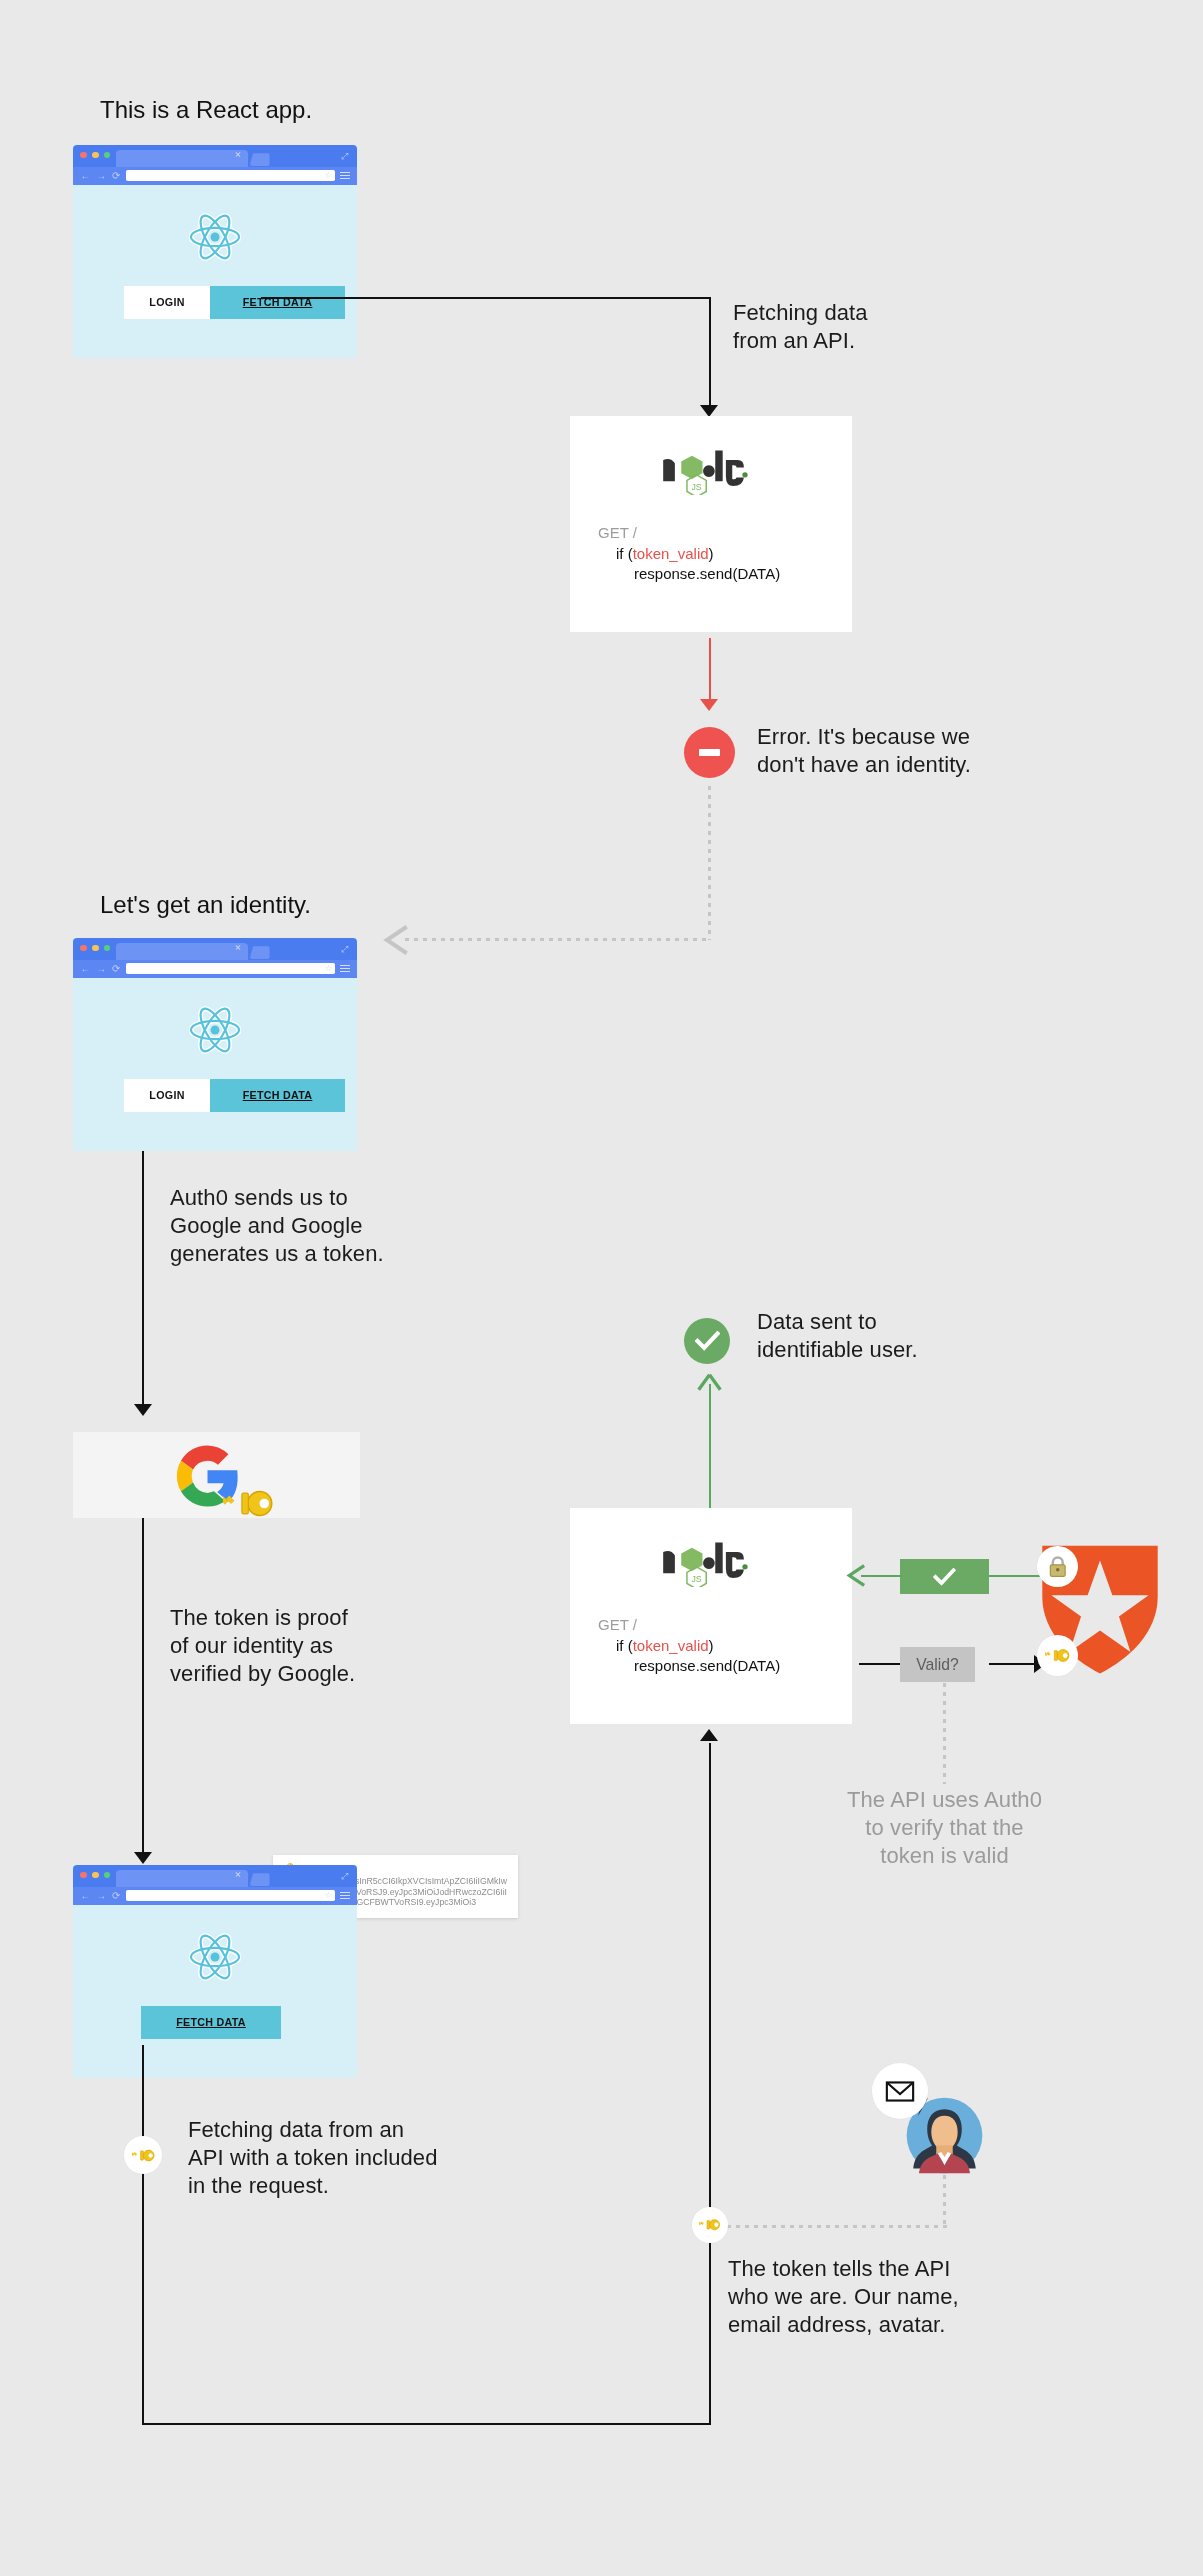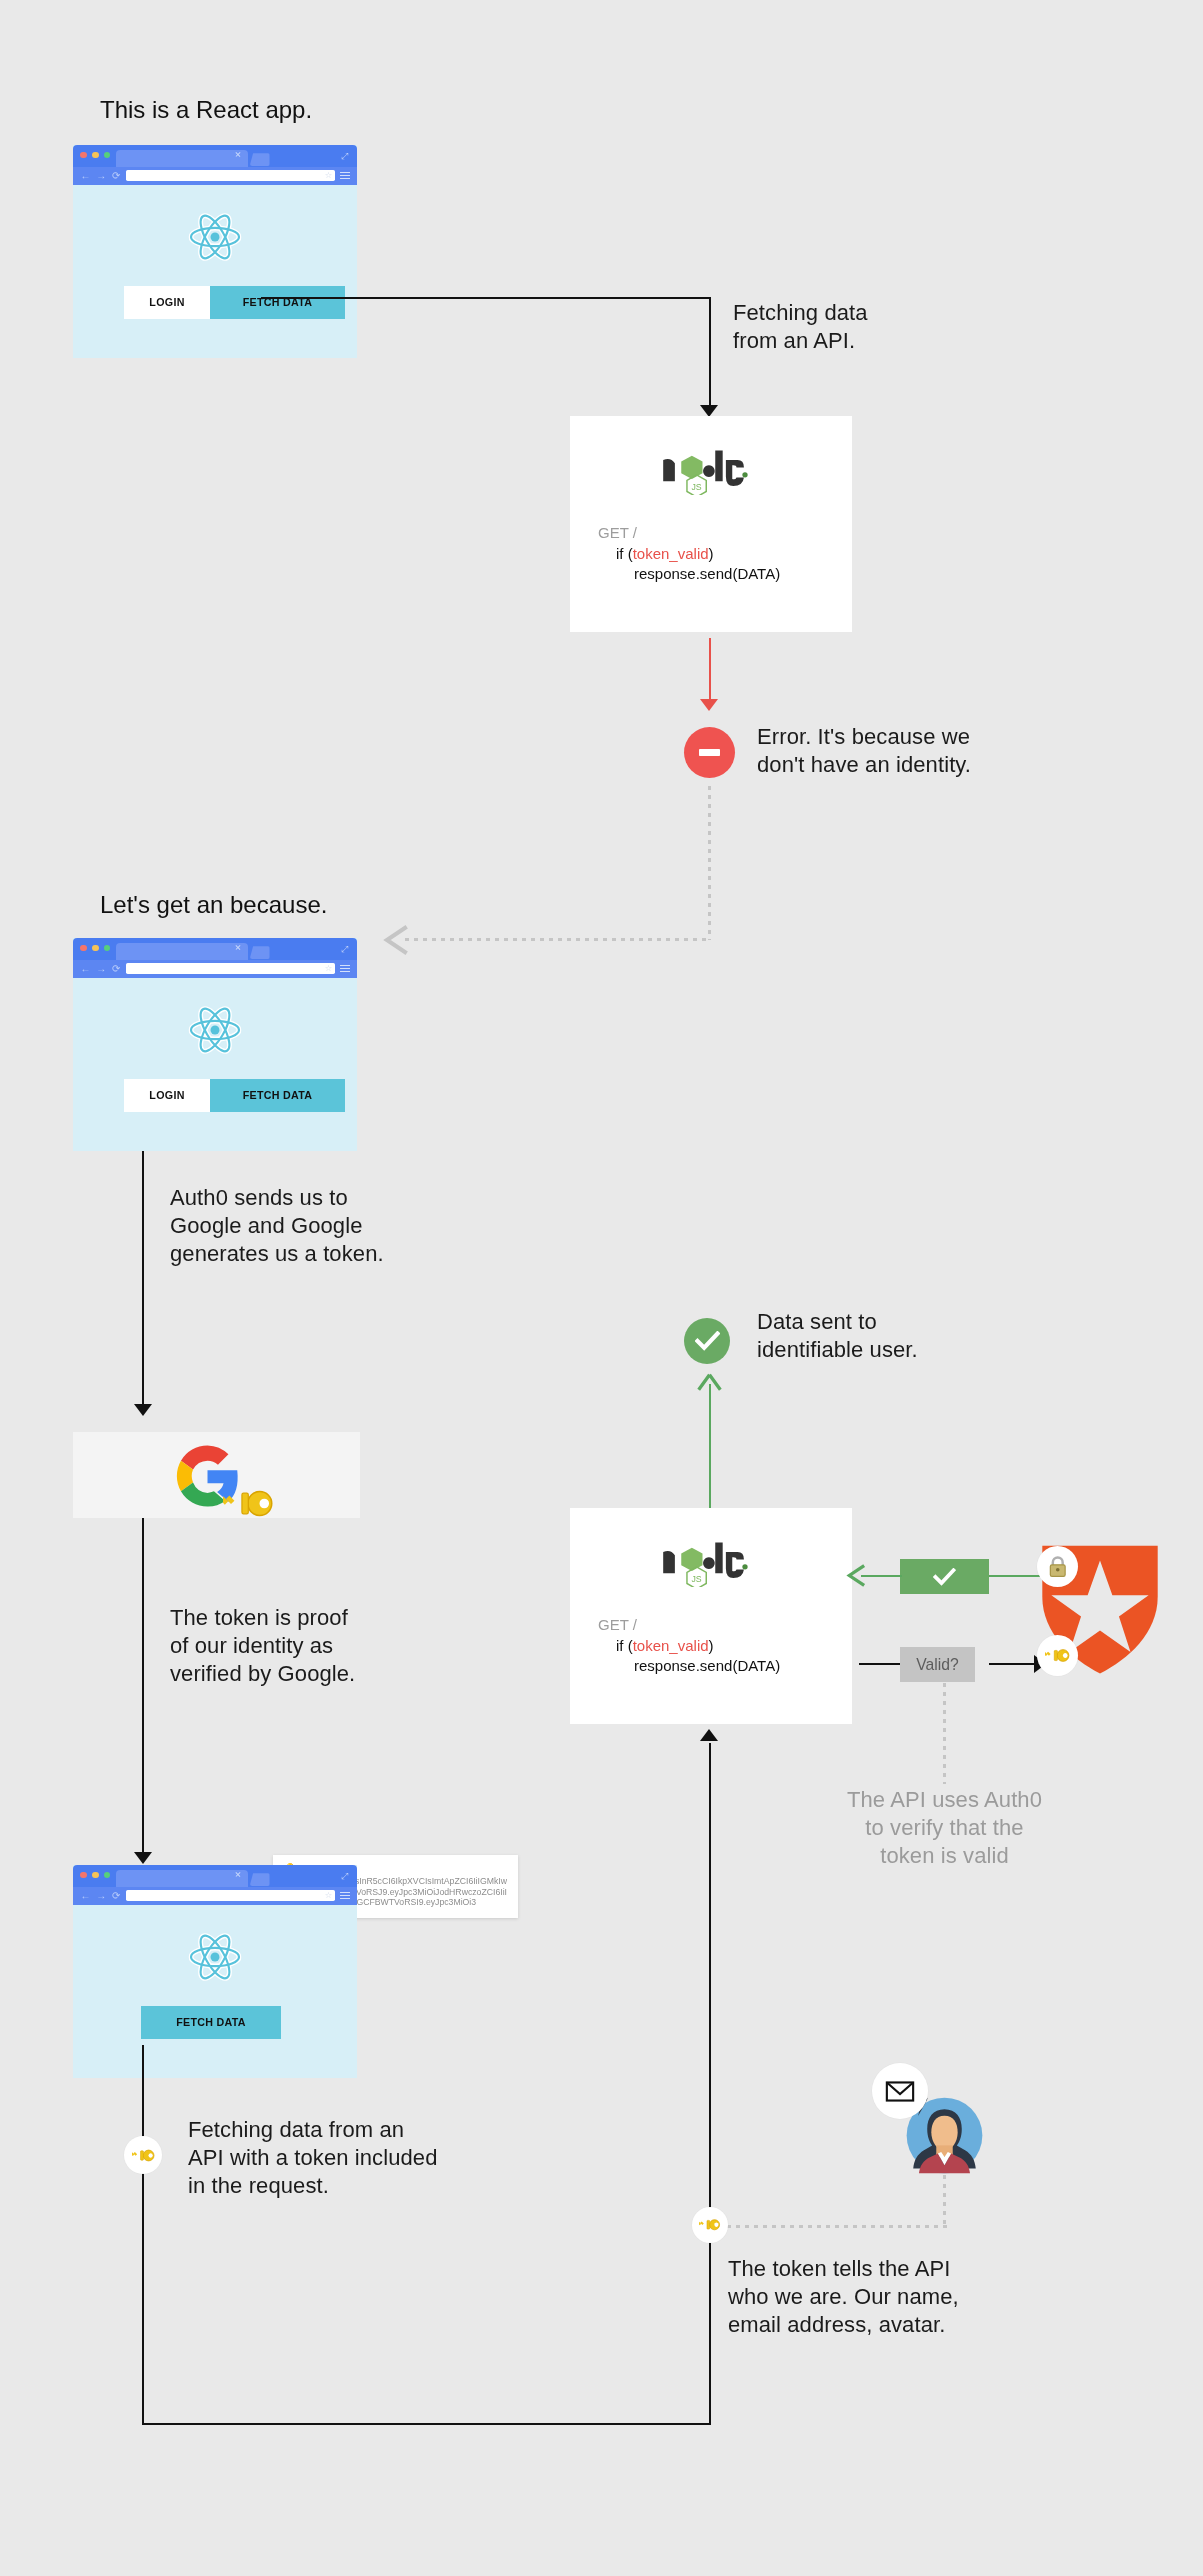--- a/index.html
+++ b/index.html
@@ -91,21 +91,21 @@
   .bbody{position:relative;}
 
   .react-logo{position:absolute;left:50%;transform:translateX(-50%);}
   .btnrow{position:absolute;display:flex;}
   .btn{
     font-size:10.7px;font-weight:bold;letter-spacing:0.3px;
     display:flex;align-items:center;justify-content:center;
     color:#111;
   }
   .btn.login{background:#ffffff;}
-  .btn.fetch{background:#5bc4d9;}
+  .btn.fetch{background:#5bc4d9;text-decoration:underline;}
 
   
   .nodebox{
     position:absolute;background:#ffffff;
   }
   .code{
     position:absolute;font-size:15px;line-height:20.6px;color:#111;
     font-family:"Liberation Sans", sans-serif;
   }
   .code .muted{color:#9d9d9d;}
@@ -272,21 +272,21 @@
   </div>
   <div class="caption" style="left:757px; top:723px;">Error. It's because we
 don't have an identity.</div>
 
   <div class="dotv" style="left:708px; top:786px; height:154px;"></div>
   <div class="doth" style="left:405px; top:938px; width:306px;"></div>
   <svg class="svgwrap" style="left:382px; top:925px;" width="28" height="30" viewBox="0 0 34 36">
     <path d="M30 2 L6 18 L30 34" fill="none" stroke="#c5c5c5" stroke-width="5"></path>
   </svg>
 
-  <div class="heading" style="left:76px; top:890px;">Let's get an because.</div>
+  <div class="heading" style="left:76px; top:890px;">Let's get an identity.</div>
 
   <div class="browser" style="left:73px; top:938px; width:284px; height:213px;">
     <div class="bchrome">
       <span class="dots">
           <i></i>
           <i></i>
           <i></i>
         </span>
       <span class="tab"></span>
       <span class="tabx"></span>

